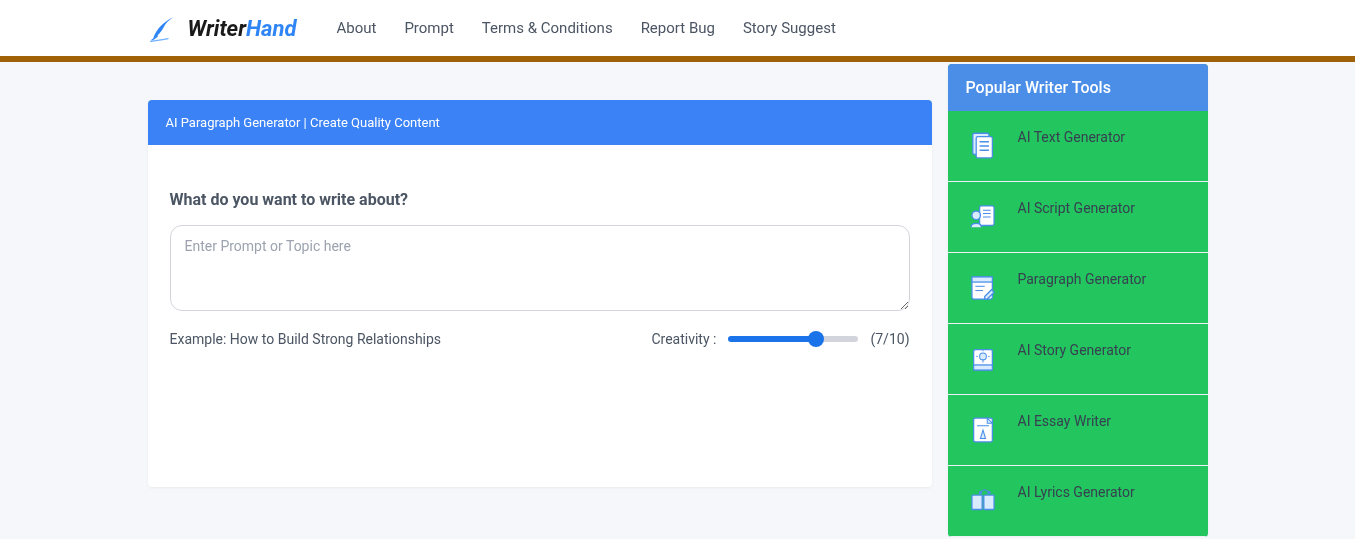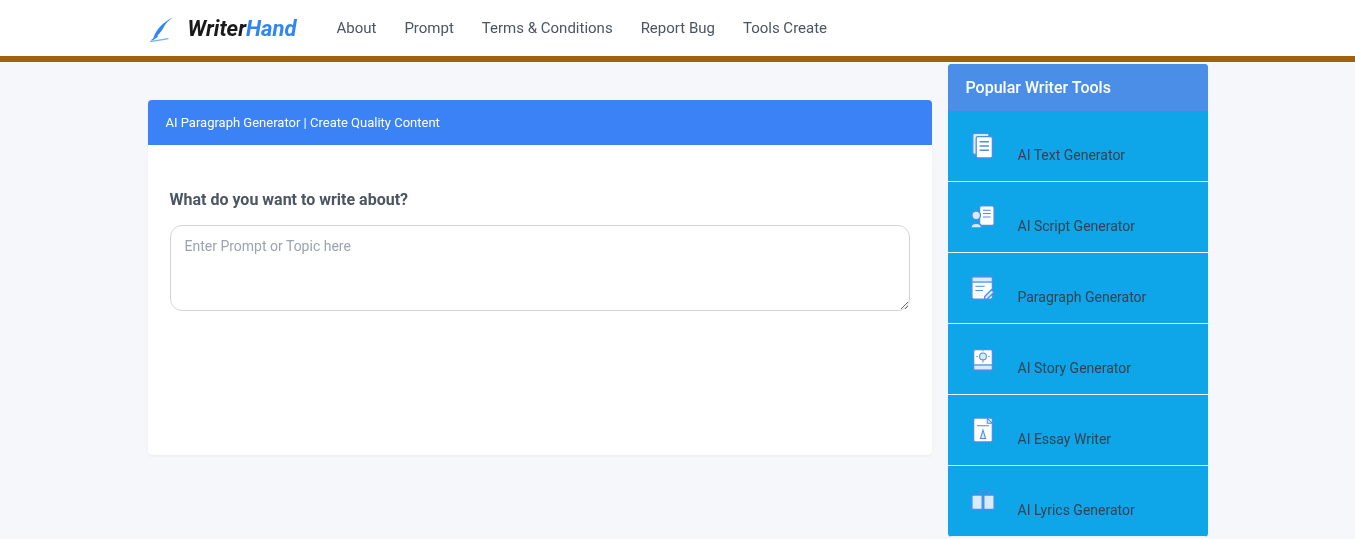--- a/index.html
+++ b/index.html
@@ -141,36 +141,36 @@
       background: #1a73e8;
       border: none;
       cursor: pointer;
     }
     .creativity-value {
       font-size: 14px;
       color: #4b5563;
     }
     .sidebar {
       width: 260px;
-      background: #0ea5e9;
+      background: #22c55e;
       border-radius: 4px;
       overflow: hidden;
       box-shadow: 0 1px 3px rgba(0,0,0,0.05);
       margin-top: -36px;
     }
     .sidebar-header {
       background: #4a8ee8;
       color: #fff;
       padding: 14px 18px;
       font-size: 16px;
       font-weight: 500;
     }
     .tool-item {
       display: flex;
-      align-items: flex-end;
+      align-items: flex-start;
       gap: 18px;
       padding: 18px 18px;
       border-bottom: 1px solid #eef1f5;
       cursor: pointer;
       font-size: 14px;
       color: #374151;
     }
     .tool-icon {
       width: 34px;
       height: 34px;
@@ -193,31 +193,39 @@
       </svg>
       <span class="logo-text">
         <span>Writer</span><span class="logo-text-accent">Hand</span>
       </span>
     </div>
     <nav class="nav">
       <a class="nav-link">About</a>
       <a class="nav-link">Prompt</a>
       <a class="nav-link">Terms &amp; Conditions</a>
       <a class="nav-link">Report Bug</a>
-      <a class="nav-link">Tools Create</a>
+      <a class="nav-link">Story Suggest</a>
     </nav>
   </div>
 </header>
 
 <div class="container">
   <main class="main">
     <div class="main-header">AI Paragraph Generator | Create Quality Content</div>
     <div class="main-body">
       <div class="prompt-label">What do you want to write about?</div>
       <textarea class="prompt-textarea" placeholder="Enter Prompt or Topic here" style=""></textarea>
+      <div class="below-textarea">
+        <div class="example-text">Example: How to Build Strong Relationships</div>
+        <div class="creativity-wrap">
+          <span class="creativity-label">Creativity :</span>
+          <input type="range" class="slider" min="0" max="10" value="7" style="">
+          <span class="creativity-value">(7/10)</span>
+        </div>
+      </div>
       <div class="spacer"></div>
     </div>
   </main>
 
   <aside class="sidebar">
     <div class="sidebar-header">Popular Writer Tools</div>
 
     <div class="tool-item">
       <svg class="tool-icon" viewBox="0 0 40 40">
         <rect x="8" y="5" width="19" height="25" rx="2" fill="#d9ecff" stroke="#4a8ee8" stroke-width="1.5"></rect>

